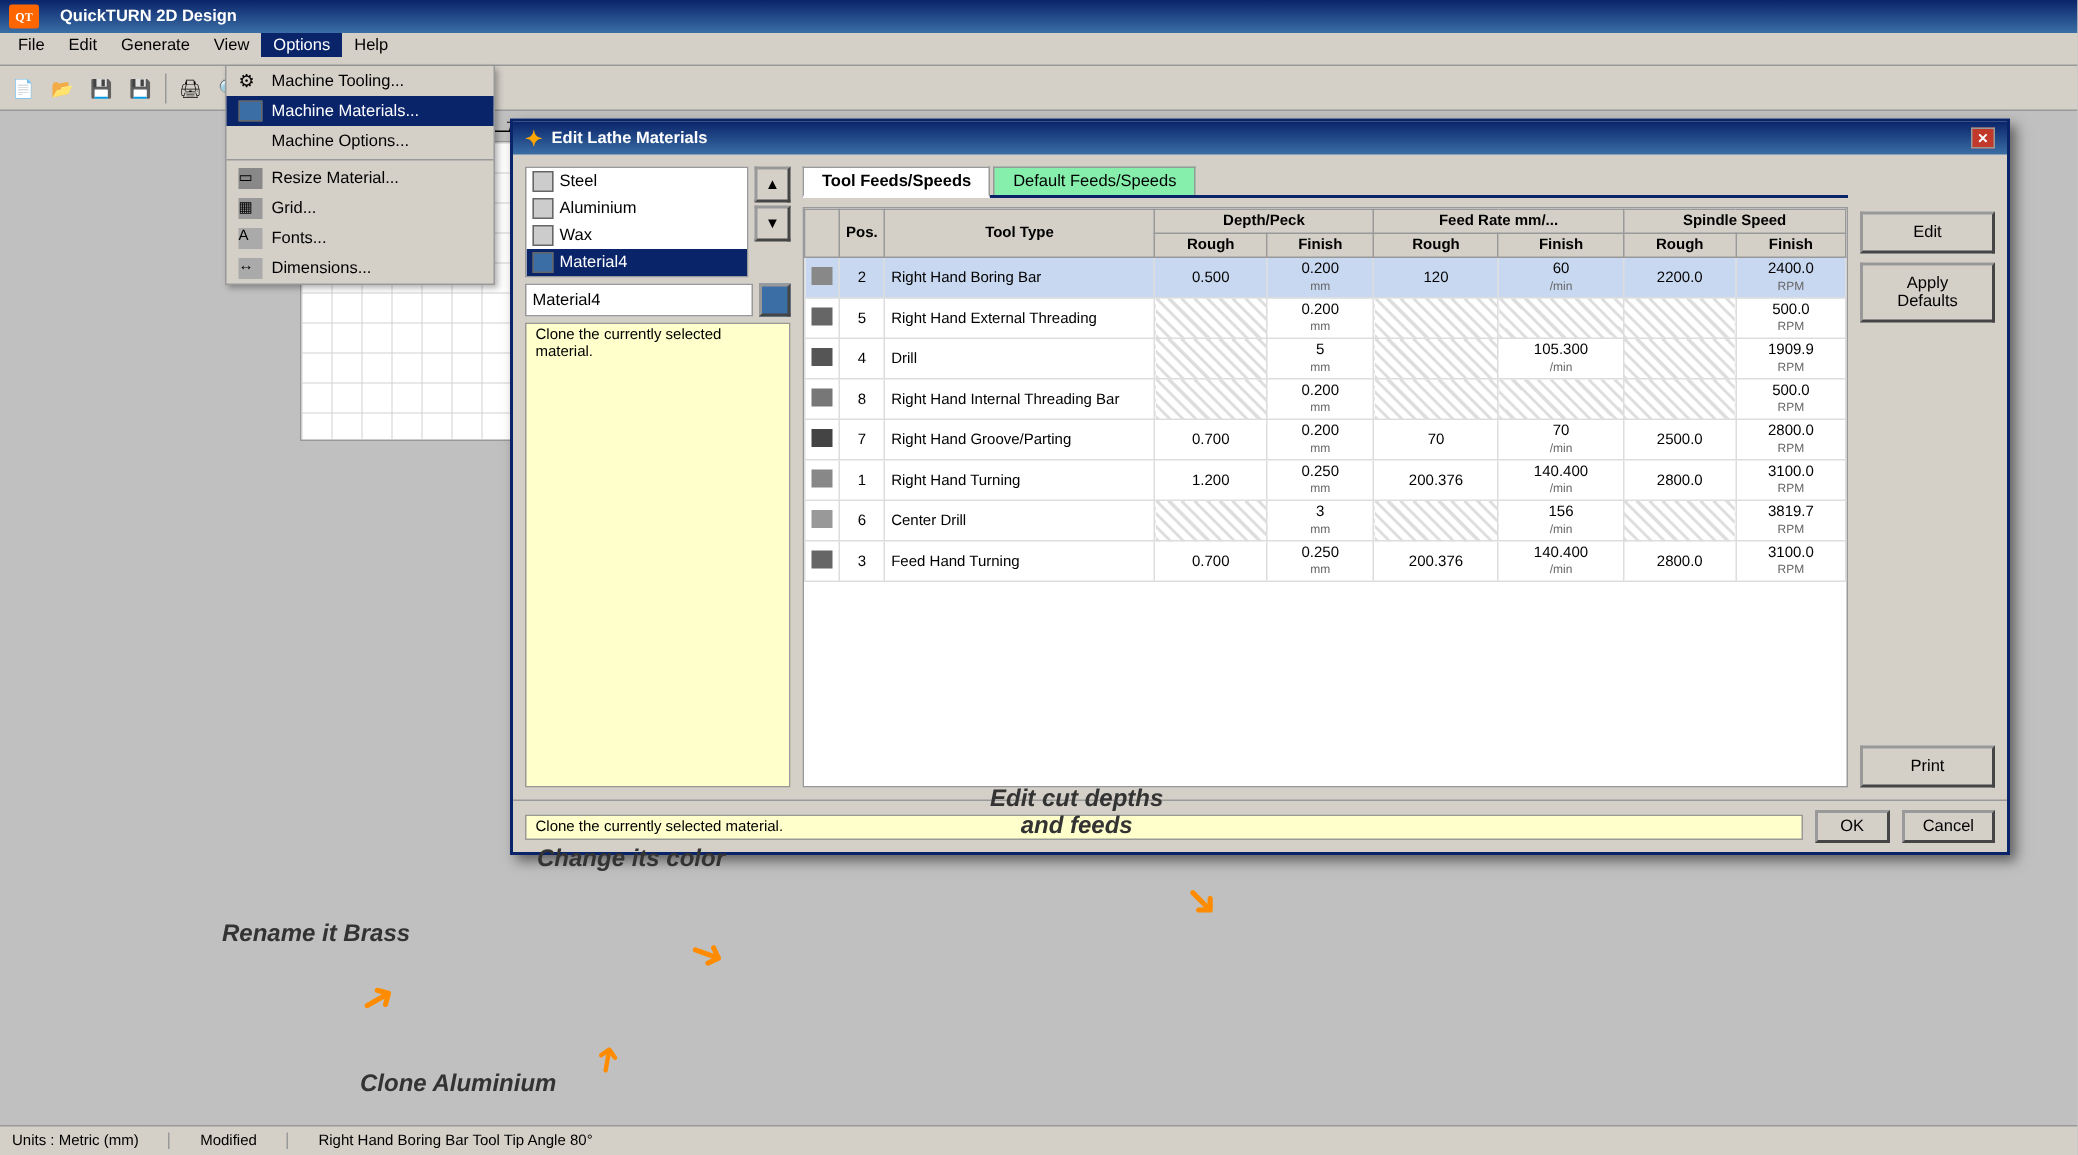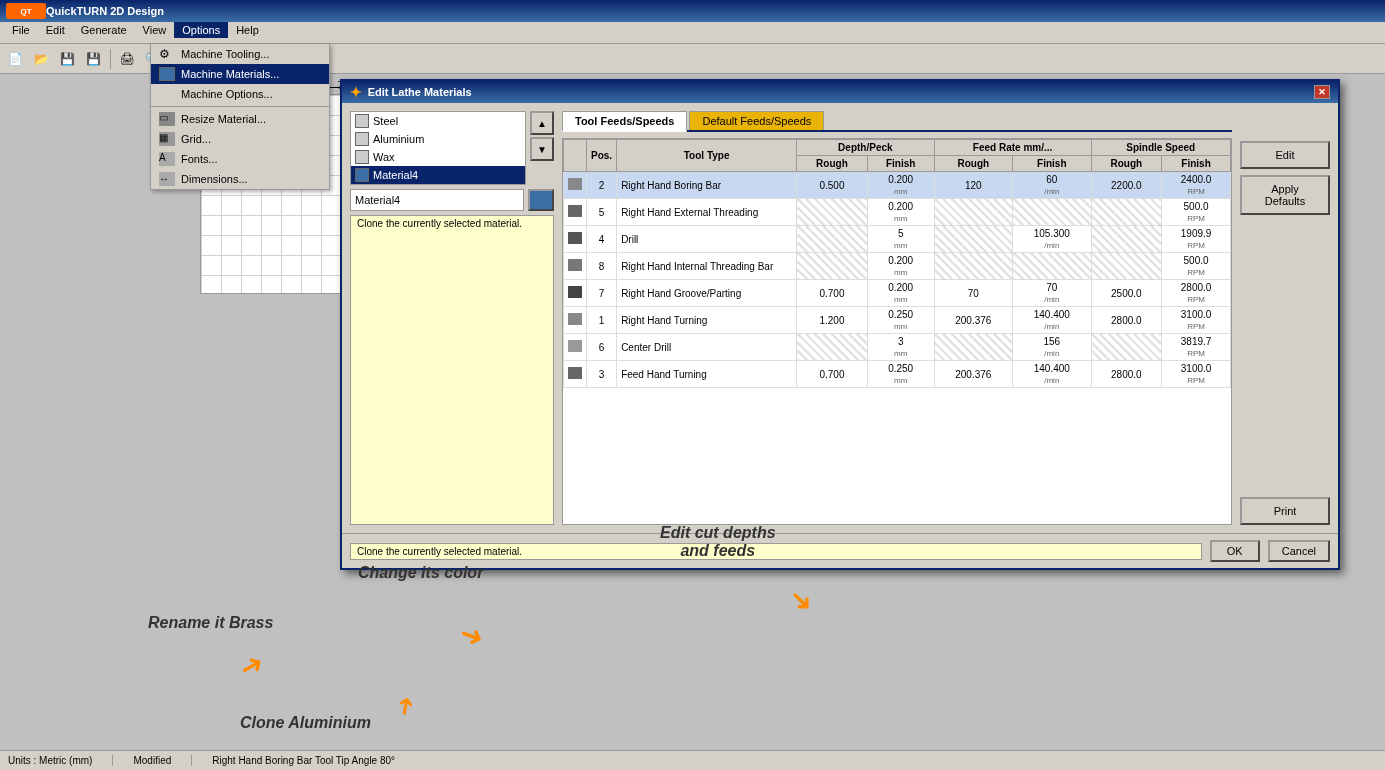--- a/index.html
+++ b/index.html
@@ -9,21 +9,21 @@
     .title-bar {
       background: linear-gradient(to bottom, #0a246a, #3a6ea5);
       color: white;
       padding: 3px 6px;
       display: flex;
       align-items: center;
       height: 22px;
       font-size: 11px;
       font-weight: bold;
     }
-    .title-bar-icon { width: 40px; height: 16px; margin-right: 0; background: #ff6600; border-radius: 2px; display: inline-flex; align-items: center; justify-content: center; font-size: 8px; color: white; }
+    .title-bar-icon { width: 20px; height: 16px; margin-right: 14px; background: #ff6600; border-radius: 2px; display: inline-flex; align-items: center; justify-content: center; font-size: 8px; color: white; font-family: Liberation Serif, serif; }
     
     
     .menu-bar {
       background: #d4d0c8;
       border-bottom: 1px solid #999;
       display: flex;
       align-items: flex-start;
       height: 22px;
       padding: 0 4px;
       position: relative;
@@ -137,21 +137,21 @@
     }
     .dialog-content {
       display: flex;
       padding: 8px;
       gap: 8px;
       height: 430px;
     }
     
     
     .left-panel {
-      width: 204px;
+      width: 177px;
       display: flex;
       flex-direction: column;
       gap: 4px;
     }
     .material-list {
       flex: 1;
       background: white;
       border: 1px solid #999;
       overflow-y: auto;
     }
@@ -217,21 +217,21 @@
       display: flex;
       flex-direction: column;
       gap: 6px;
     }
     .tabs-row {
       display: flex;
       border-bottom: 2px solid #0a246a;
     }
     .tab {
       padding: 3px 12px;
-      background: #eab308;
+      background: #86efac;
       border: 1px solid #999;
       border-bottom: none;
       cursor: pointer;
       font-size: 11px;
       margin-right: 2px;
     }
     .tab.active {
       background: white;
       border-bottom: 2px solid white;
       margin-bottom: -2px;

